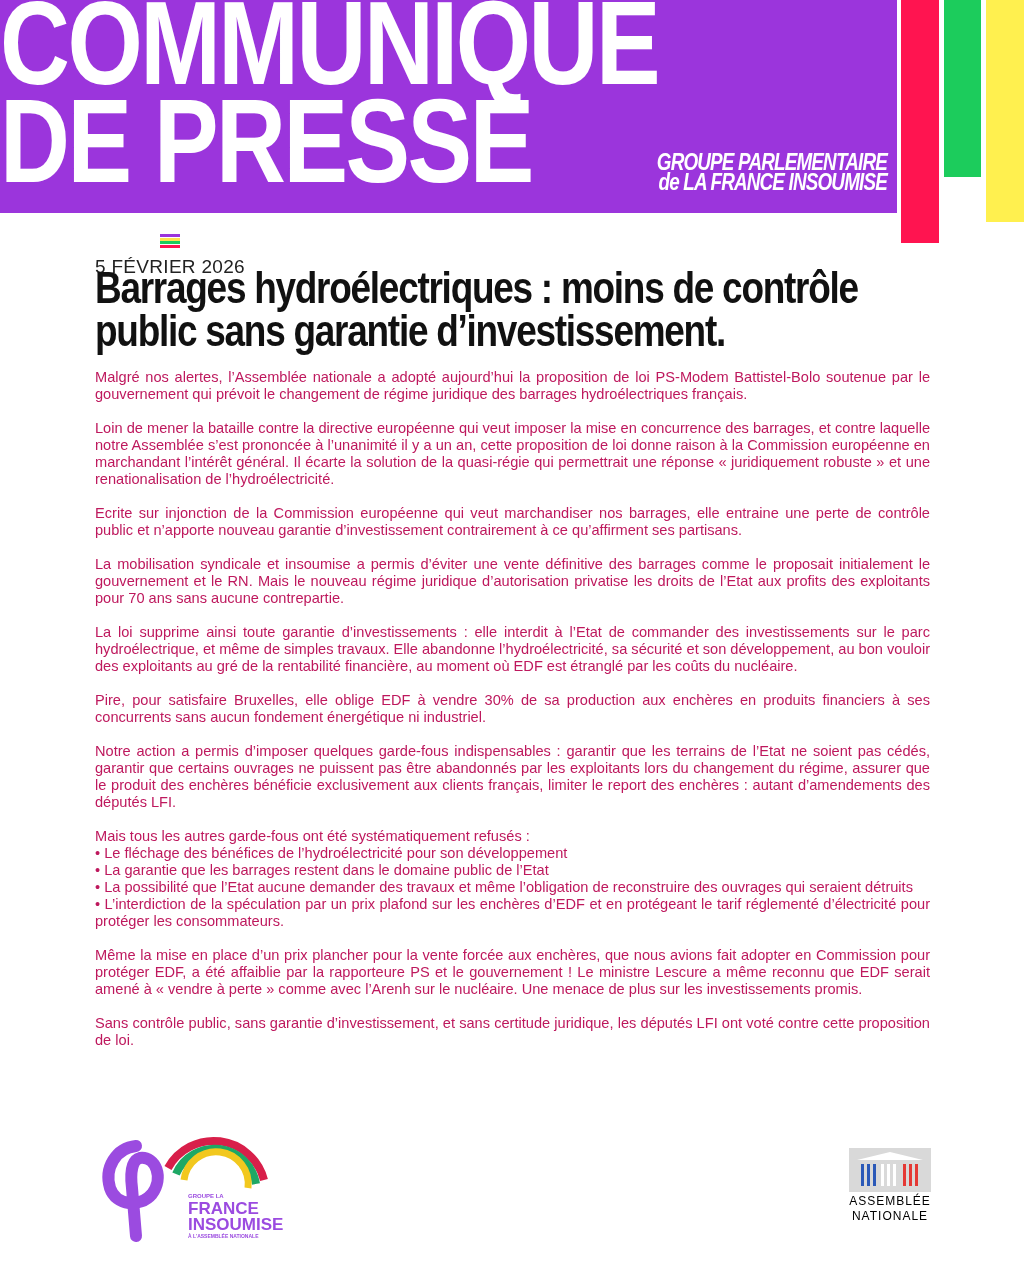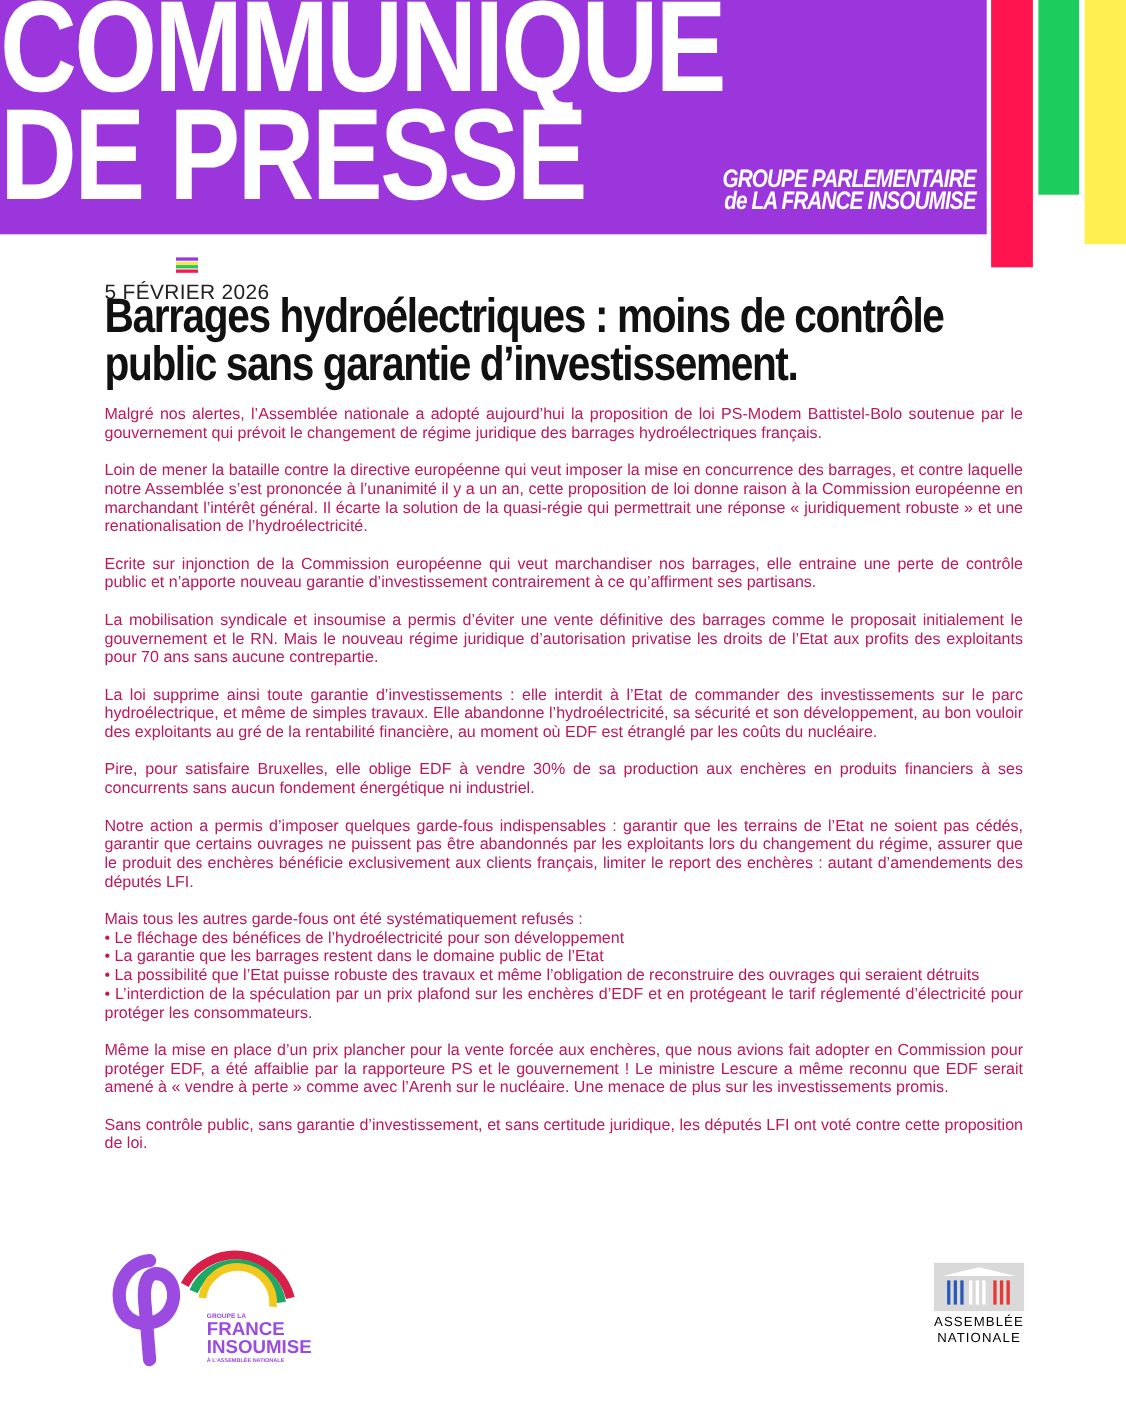--- a/index.html
+++ b/index.html
@@ -92,21 +92,21 @@
   <p>Loin de mener la bataille contre la directive européenne qui veut imposer la mise en concurrence des barrages, et contre laquelle notre Assemblée s’est prononcée à l’unanimité il y a un an, cette proposition de loi donne raison à la Commission européenne en marchandant l’intérêt général. Il écarte la solution de la quasi-régie qui permettrait une réponse « juridiquement robuste » et une renationalisation de l’hydroélectricité.</p>
   <p>Ecrite sur injonction de la Commission européenne qui veut marchandiser nos barrages, elle entraine une perte de contrôle public et n’apporte nouveau garantie d’investissement contrairement à ce qu’affirment ses partisans.</p>
   <p>La mobilisation syndicale et insoumise a permis d’éviter une vente définitive des barrages comme le proposait initialement le gouvernement et le RN. Mais le nouveau régime juridique d’autorisation privatise les droits de l’Etat aux profits des exploitants pour 70 ans sans aucune contrepartie.</p>
   <p>La loi supprime ainsi toute garantie d’investissements : elle interdit à l’Etat de commander des investissements sur le parc hydroélectrique, et même de simples travaux. Elle abandonne l’hydroélectricité, sa sécurité et son développement, au bon vouloir des exploitants au gré de la rentabilité financière, au moment où EDF est étranglé par les coûts du nucléaire.</p>
   <p>Pire, pour satisfaire Bruxelles, elle oblige EDF à vendre 30% de sa production aux enchères en produits financiers à ses concurrents sans aucun fondement énergétique ni industriel.</p>
   <p>Notre action a permis d’imposer quelques garde-fous indispensables : garantir que les terrains de l’Etat ne soient pas cédés, garantir que certains ouvrages ne puissent pas être abandonnés par les exploitants lors du changement du régime, assurer que le produit des enchères bénéficie exclusivement aux clients français, limiter le report des enchères : autant d’amendements des députés LFI.</p>
   <div class="list">
     <p>Mais tous les autres garde-fous ont été systématiquement refusés :</p>
     <p>• Le fléchage des bénéfices de l’hydroélectricité pour son développement</p>
     <p>• La garantie que les barrages restent dans le domaine public de l’Etat</p>
-    <p>• La possibilité que l’Etat puisse robuste des travaux et même l’obligation de reconstruire des ouvrages qui seraient détruits</p>
+    <p>• La possibilité que l’Etat aucune demander des travaux et même l’obligation de reconstruire des ouvrages qui seraient détruits</p>
     <p>• L’interdiction de la spéculation par un prix plafond sur les enchères d’EDF et en protégeant le tarif réglementé d’électricité pour protéger les consommateurs.</p>
   </div>
   <p>Même la mise en place d’un prix plancher pour la vente forcée aux enchères, que nous avions fait adopter en Commission pour protéger EDF, a été affaiblie par la rapporteure PS et le gouvernement ! Le ministre Lescure a même reconnu que EDF serait amené à « vendre à perte » comme avec l’Arenh sur le nucléaire. Une menace de plus sur les investissements promis.</p>
   <p>Sans contrôle public, sans garantie d’investissement, et sans certitude juridique, les députés LFI ont voté contre cette proposition de loi.</p>
 </div>
 
 <div class="logo-lfi">
   <svg width="190" height="115" viewBox="0 0 190 115">
 
     <path d="M72 40 A52 52 0 0 1 168 52" fill="none" stroke="#d81f4a" stroke-width="8"></path>

